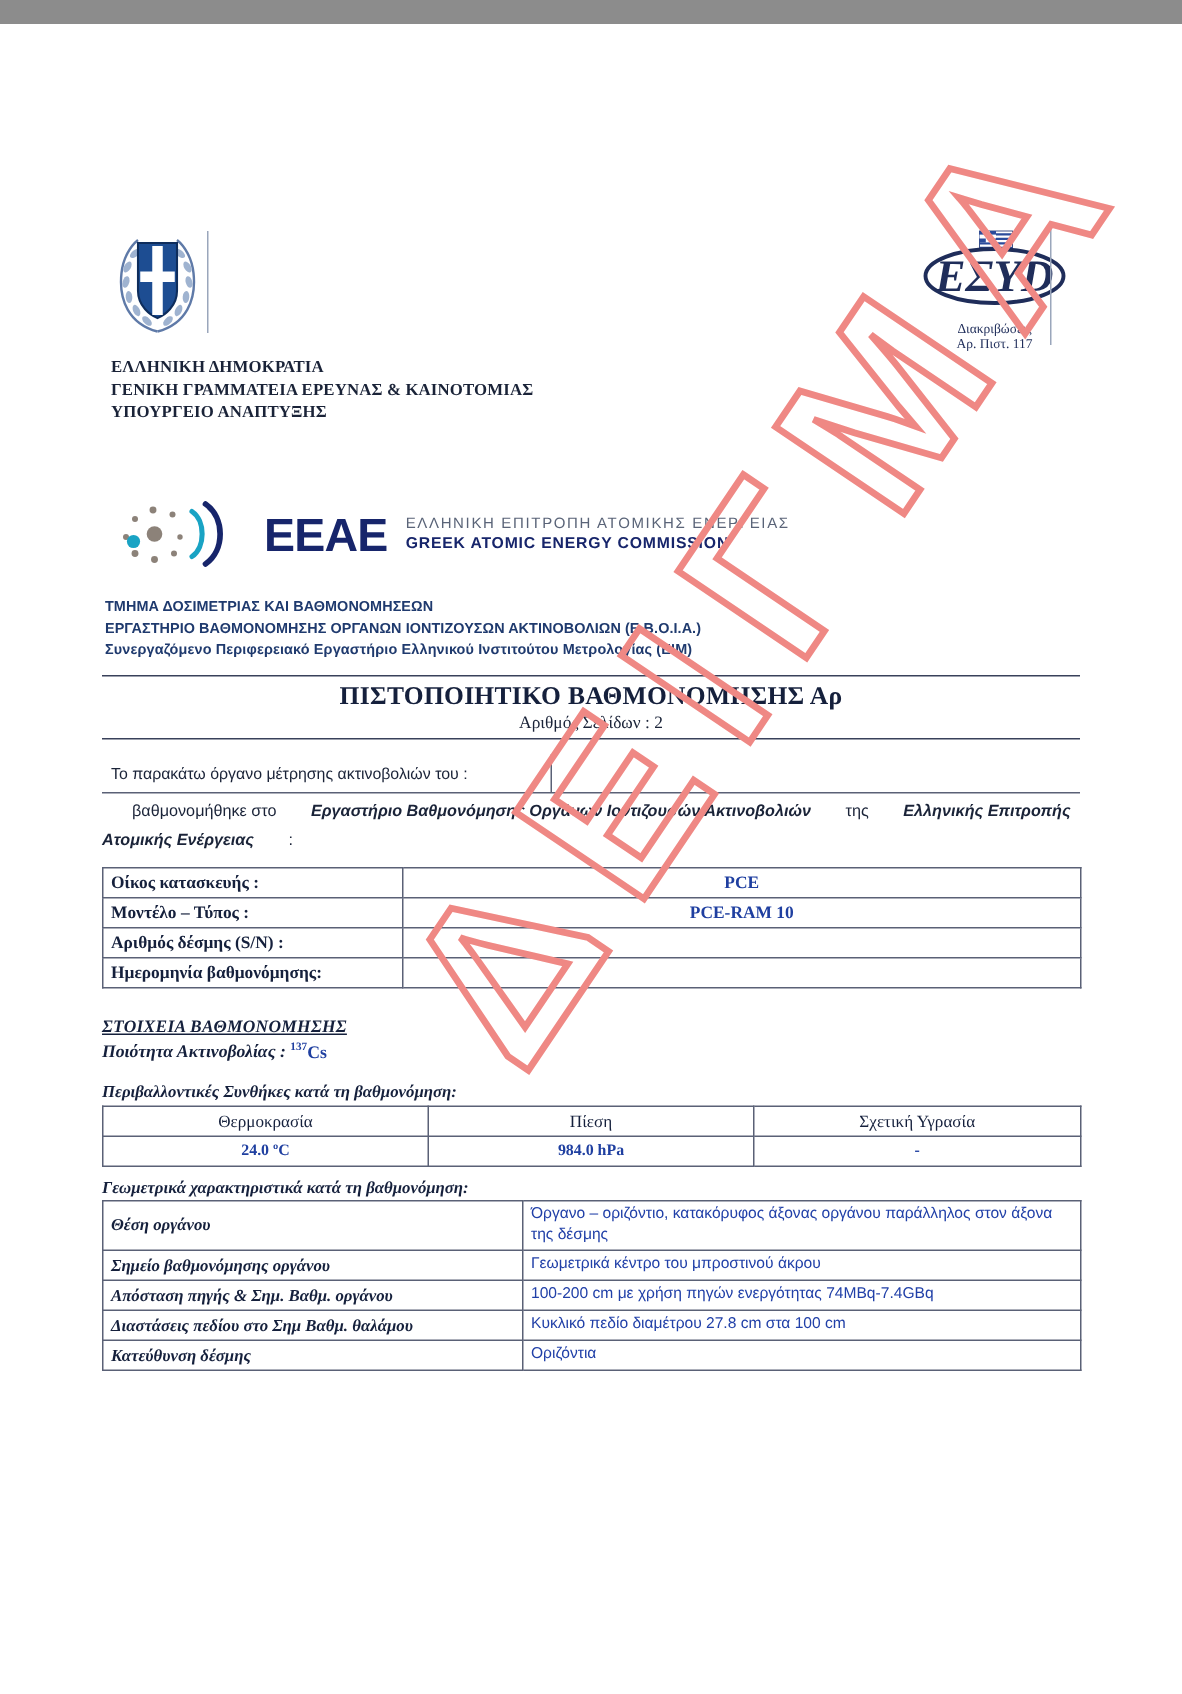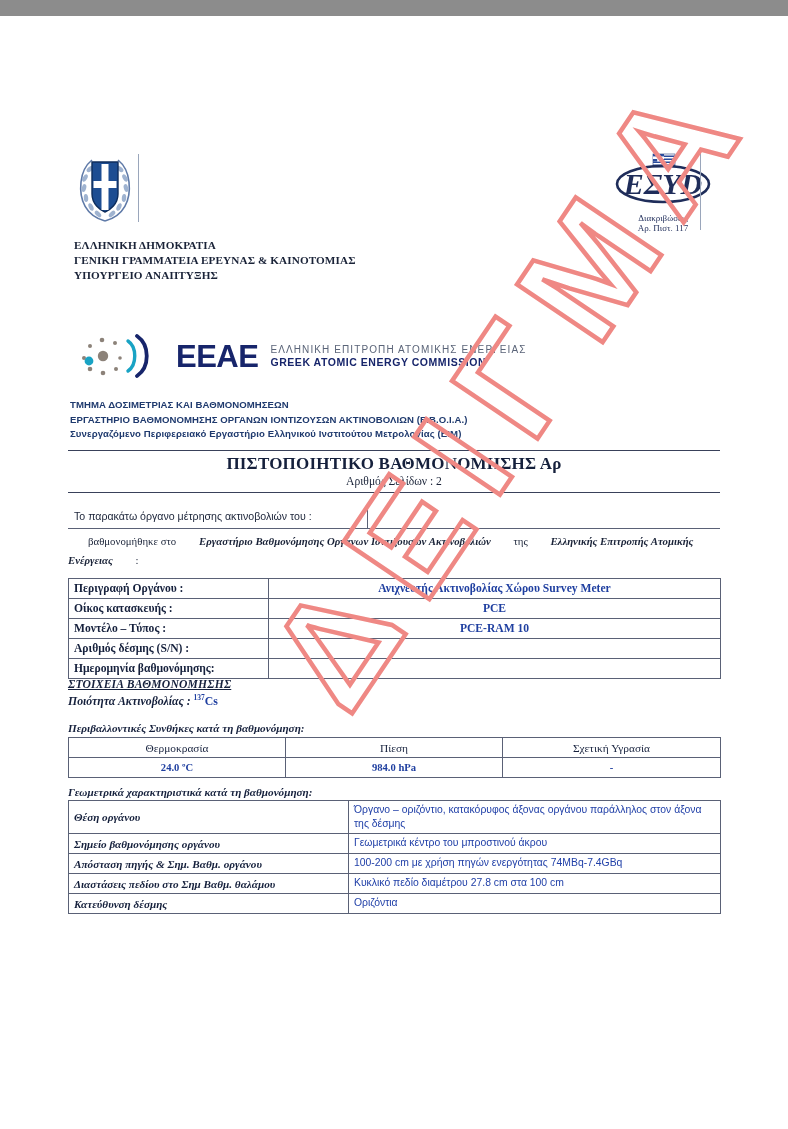--- a/index.html
+++ b/index.html
@@ -162,21 +162,21 @@
     font-size: 10.6px;
     color: #1a2338;
   }
   .decl2-wrap {
     position: absolute;
     left: 68px;
     top: 515px;
     width: 652px;
   }
   .decl2-text {
-    font-family: Liberation Serif, serif;
+    font-family: Liberation Sans, sans-serif;
     font-size: 10.8px;
     color: #1a2338;
     line-height: 1.55;
     padding-left: 20px;
   }
   
   table.doc-tbl {
     border-collapse: collapse;
     table-layout: fixed;
   }
@@ -415,24 +415,20 @@
     <span class="decl2-text">βαθμονομήθηκε στο </span><span class="decl2-text" style="font-weight:bold;font-style:italic;">Εργαστήριο Βαθμονόμησης Οργάνων Ιοντιζουσών Ακτινοβολιών</span><span class="decl2-text"> της </span><span class="decl2-text" style="font-weight:bold;font-style:italic;">Ελληνικής Επιτροπής Ατομικής Ενέργειας</span><span class="decl2-text"> :</span>
   </div>
 
   <table class="doc-tbl tbl-instrument">
     <colgroup>
         <col style="width:200px">
         <col style="width:452px">
       </colgroup>
     <tbody>
       <tr>
-        <td class="lbl">Περιγραφή Οργάνου :</td>
-        <td class="val">Ανιχνευτής Ακτινοβολίας Χώρου Survey Meter</td>
-      </tr>
-      <tr>
         <td class="lbl">Οίκος κατασκευής :</td>
         <td class="val">PCE</td>
       </tr>
       <tr>
         <td class="lbl">Μοντέλο – Τύπος :</td>
         <td class="val">PCE-RAM 10</td>
       </tr>
       <tr>
         <td class="lbl">Αριθμός δέσμης (S/N) :</td>
         <td class="val"></td>

